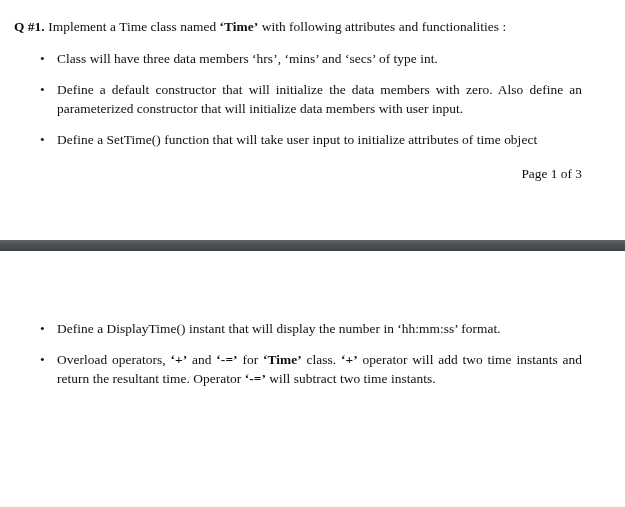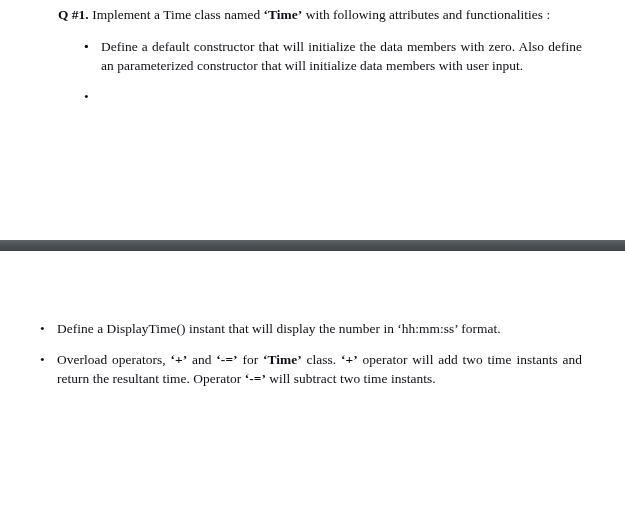--- a/index.html
+++ b/index.html
@@ -14,22 +14,21 @@
     font-family: "Liberation Serif", "DejaVu Serif", serif;
     color: #0d0d14;
     overflow: hidden;
     position: relative;
   }
   .page {
     position: relative;
     box-sizing: border-box;
   }
   .page-one {
-    padding: 6px 43px 0 14px;
-    margin-left: 44px;
+    padding: 18px 43px 0 14px;
   }
   .page-two {
     padding: 0 43px 0 14px;
   }
   .q-para {
     font-size: 13.4px;
     line-height: 18.6px;
     text-align: justify;
     margin: 0;
     letter-spacing: 0.05px;
@@ -90,33 +89,36 @@
 <body>
 
 <div class="page page-one">
 
   <p class="q-para"><span class="q-label">Q #1.</span><span class="frag"> Implement a Time class named </span><b class="frag">‘Time’</b><span class="frag"> with following attributes and functionalities :</span></p>
 
   <ul class="bullet-list">
 
     <li class="bullet-item">
       <span class="bullet-dot">•</span>
+      <span>Class will have three data members ‘hrs’, ‘mins’ and ‘secs’ of type int.</span>
     </li>
 
     <li class="bullet-item">
       <span class="bullet-dot">•</span>
       <span>Define a default constructor that will initialize the data members with zero. Also define an parameterized constructor that will initialize data members with user input.</span>
     </li>
 
     <li class="bullet-item">
       <span class="bullet-dot">•</span>
+      <span>Define a SetTime() function that will take user input to initialize attributes of time object</span>
     </li>
 
   </ul>
 
+  <p class="page-footer">Page 1 of 3</p>
 </div>
 
 <div class="divider-band" style="top:240px;"></div>
 
 <div class="page page-two" style="position:absolute; top:319px; left:0; right:0;">
 
   <ul class="bullet-list">
 
     <li class="bullet-item tight" style="margin-top:0;">
       <span class="bullet-dot">•</span>

